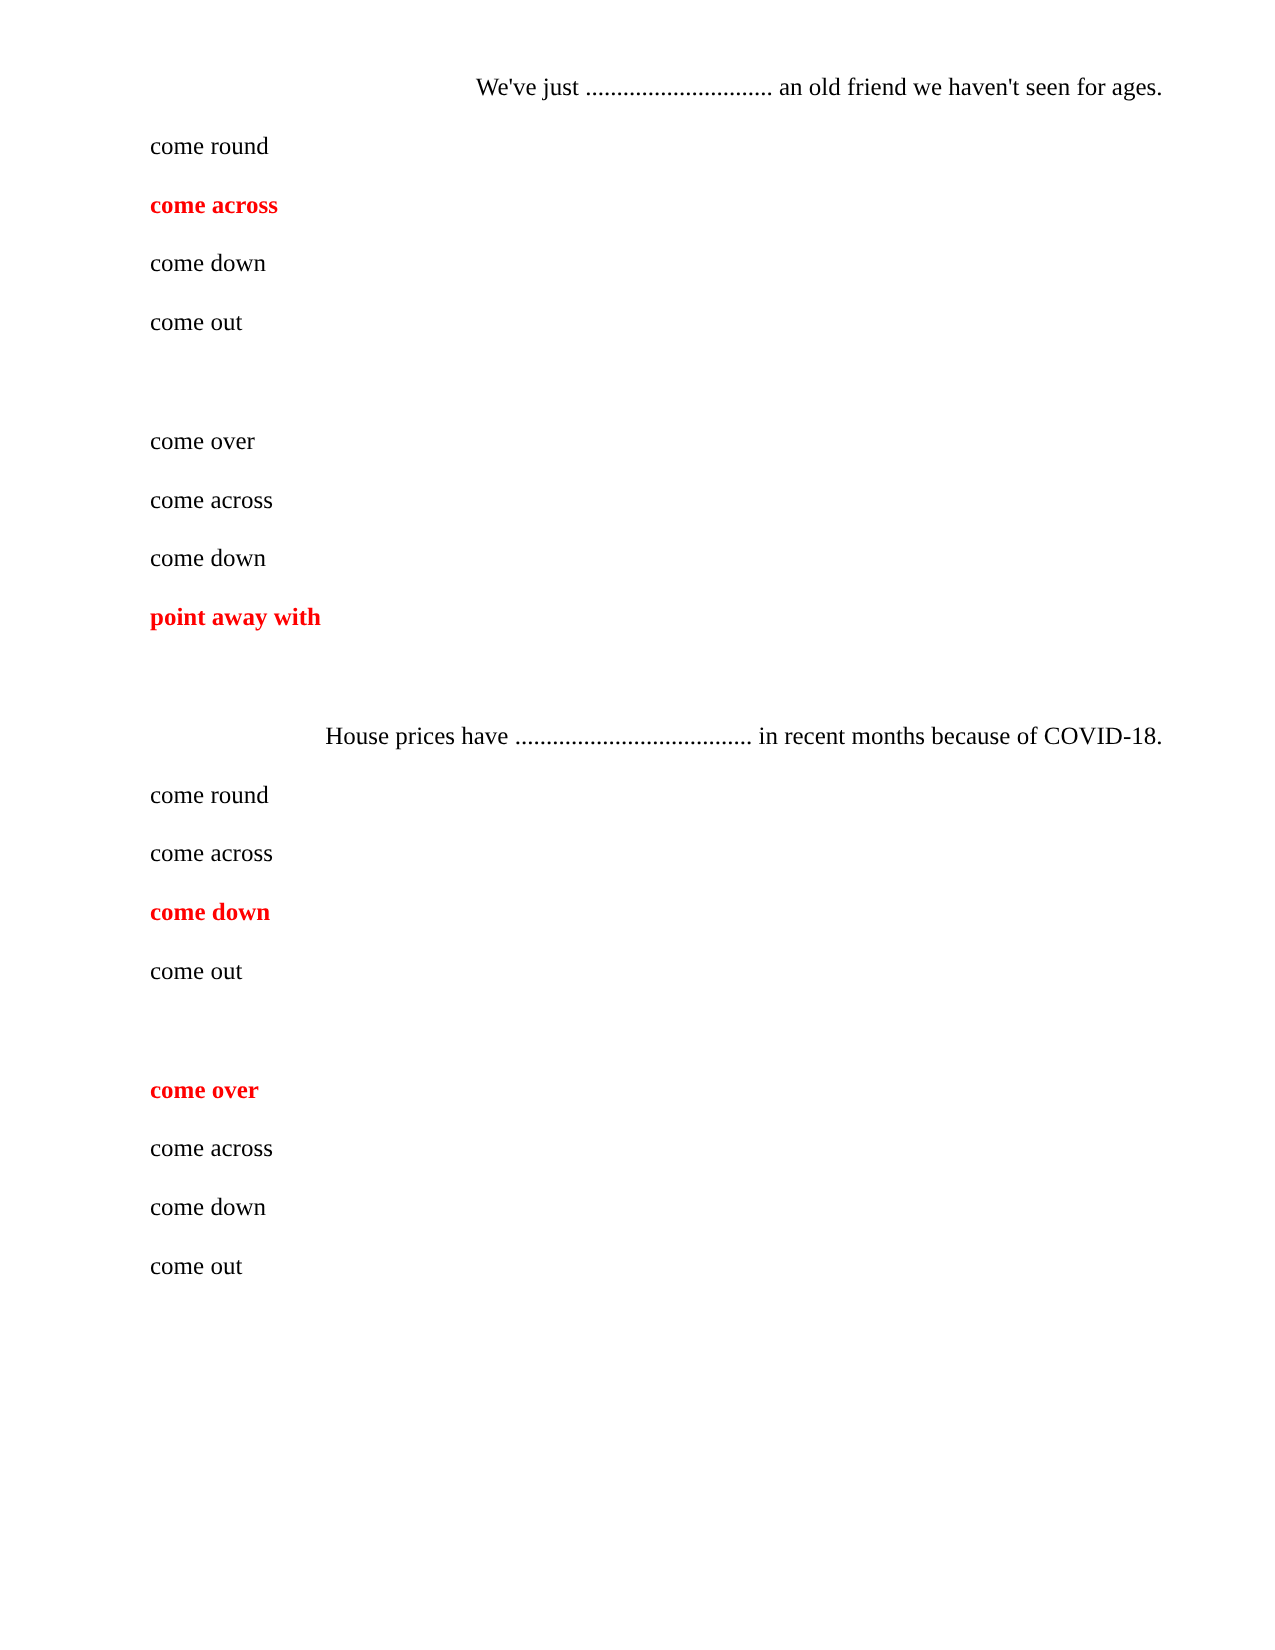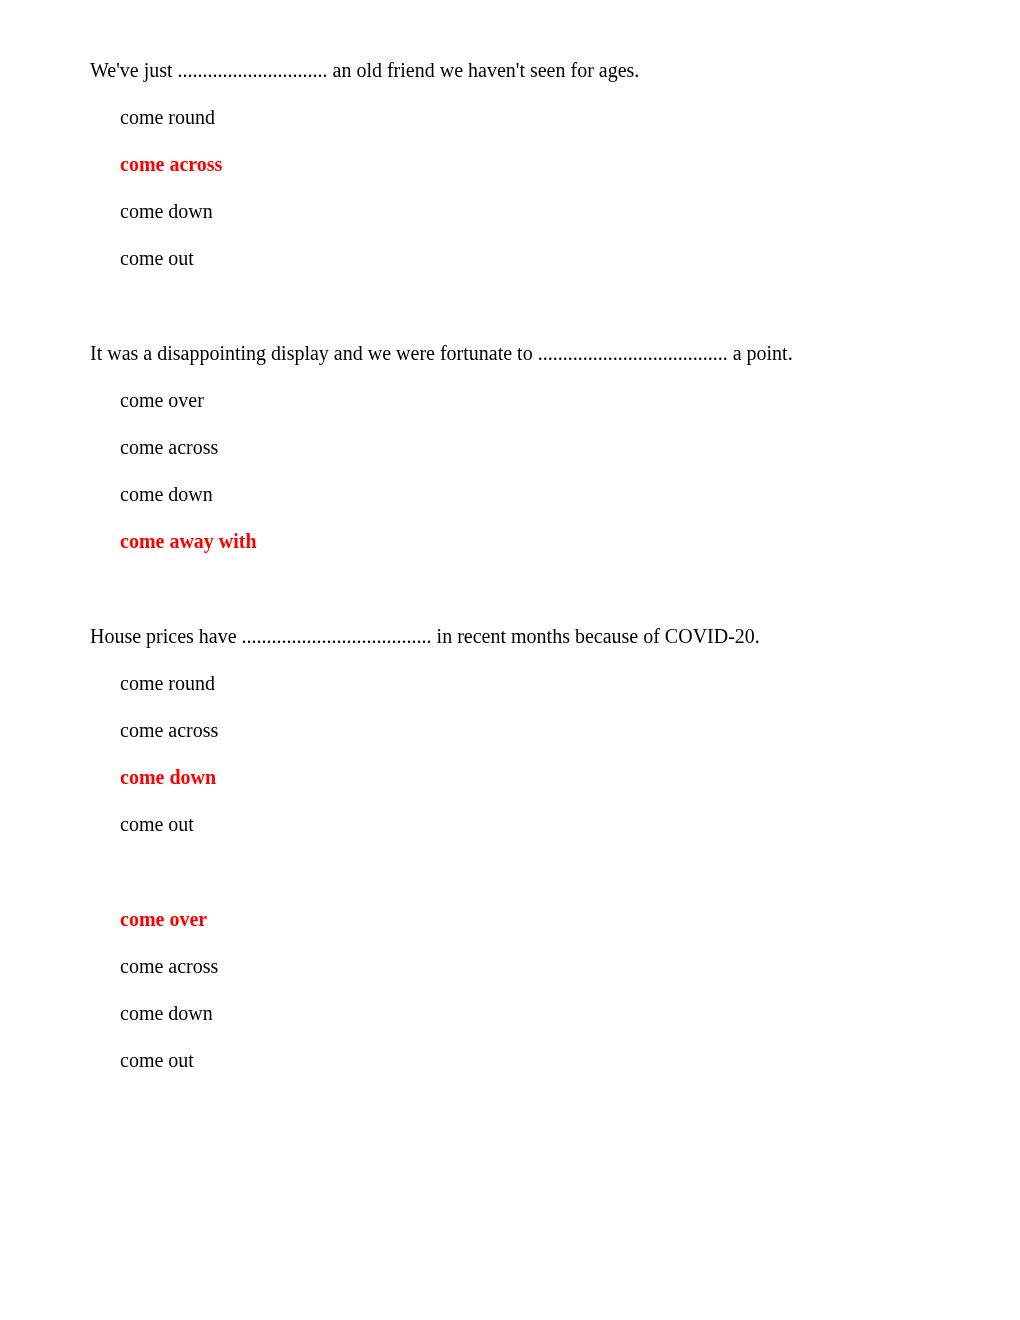--- a/index.html
+++ b/index.html
@@ -19,20 +19,21 @@
     padding: 58px 90px 40px 90px;
     box-sizing: border-box;
   }
   .question {
     margin-bottom: 71px;
   }
   .prompt {
     line-height: 24px;
     margin-bottom: 23px;
     white-space: nowrap;
+    text-align: right;
   }
   .option {
     line-height: 24px;
     margin-bottom: 23px;
     padding-left: 30px;
     font-family: Liberation Serif, serif;
   }
   .option.correct {
     color: var(--accent, #ff0000);
     font-weight: bold;
@@ -45,29 +46,28 @@
 
   <div class="question">
     <div class="prompt">We've just .............................. an old friend we haven't seen for ages.</div>
     <div class="option">come round</div>
     <div class="option correct">come across</div>
     <div class="option">come down</div>
     <div class="option">come out</div>
   </div>
 
   <div class="question">
-    <div class="prompt">It was a disappointing display and we were fortunate to ...................................... a point.</div>
     <div class="option">come over</div>
     <div class="option">come across</div>
     <div class="option">come down</div>
-    <div class="option correct">come away with</div>
+    <div class="option correct">point away with</div>
   </div>
 
   <div class="question">
-    <div class="prompt">House prices have ...................................... in recent months because of COVID-20.</div>
+    <div class="prompt">House prices have ...................................... in recent months because of COVID-18.</div>
     <div class="option">come round</div>
     <div class="option">come across</div>
     <div class="option correct">come down</div>
     <div class="option">come out</div>
   </div>
 
   <div class="question">
     <div class="option correct">come over</div>
     <div class="option">come across</div>
     <div class="option">come down</div>

